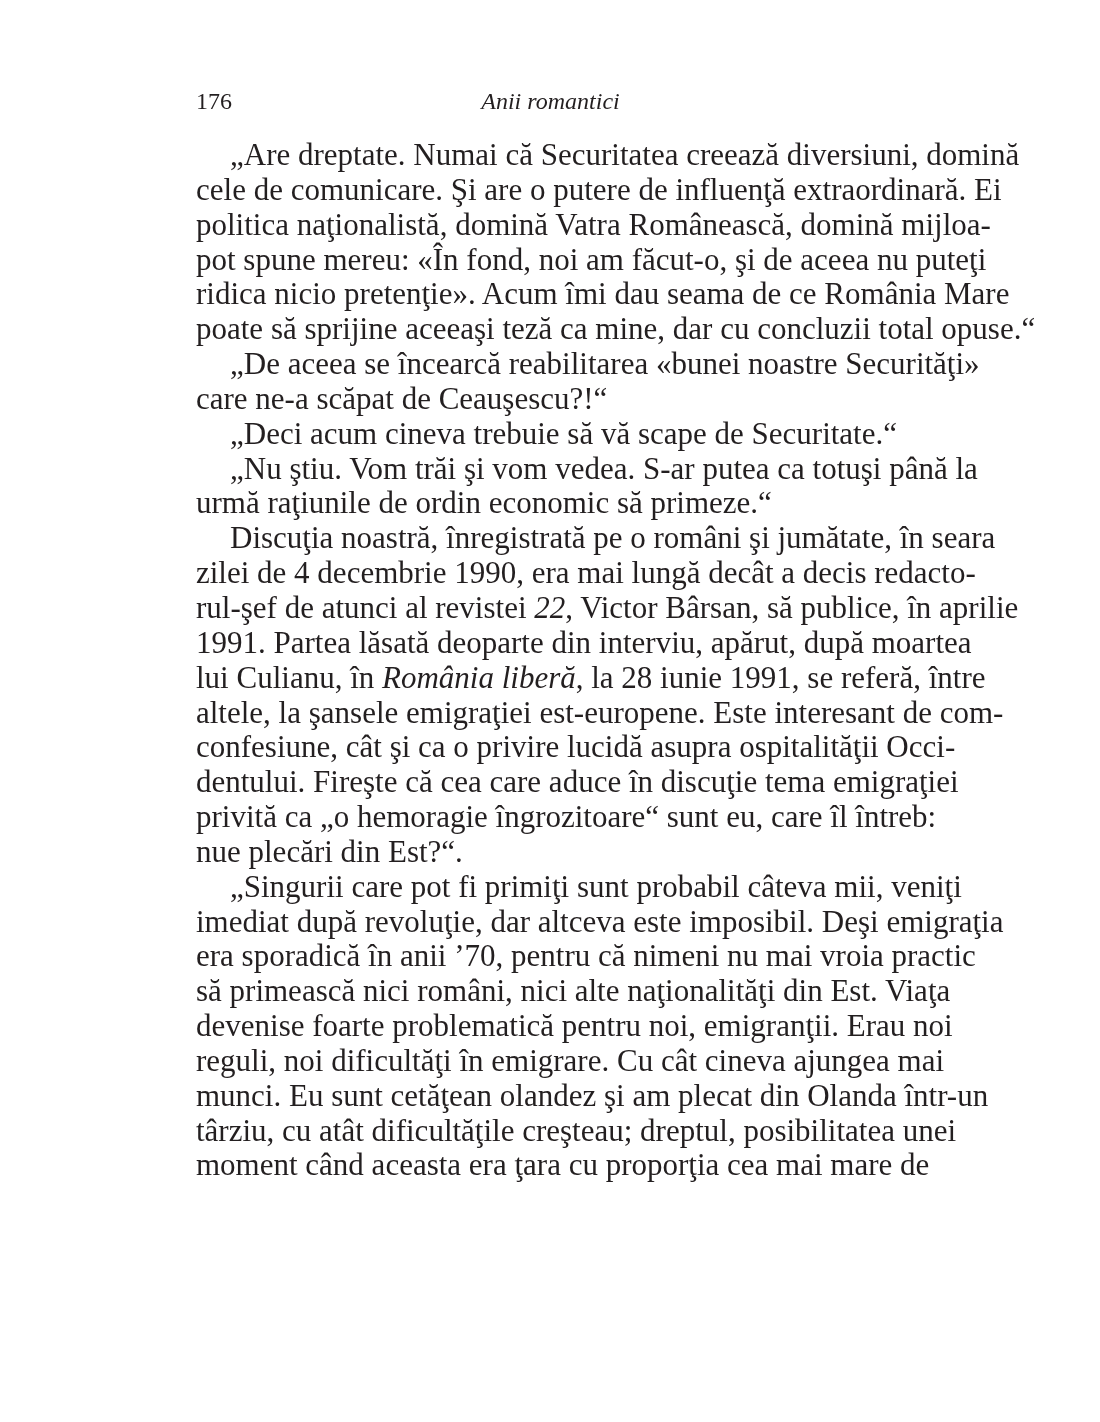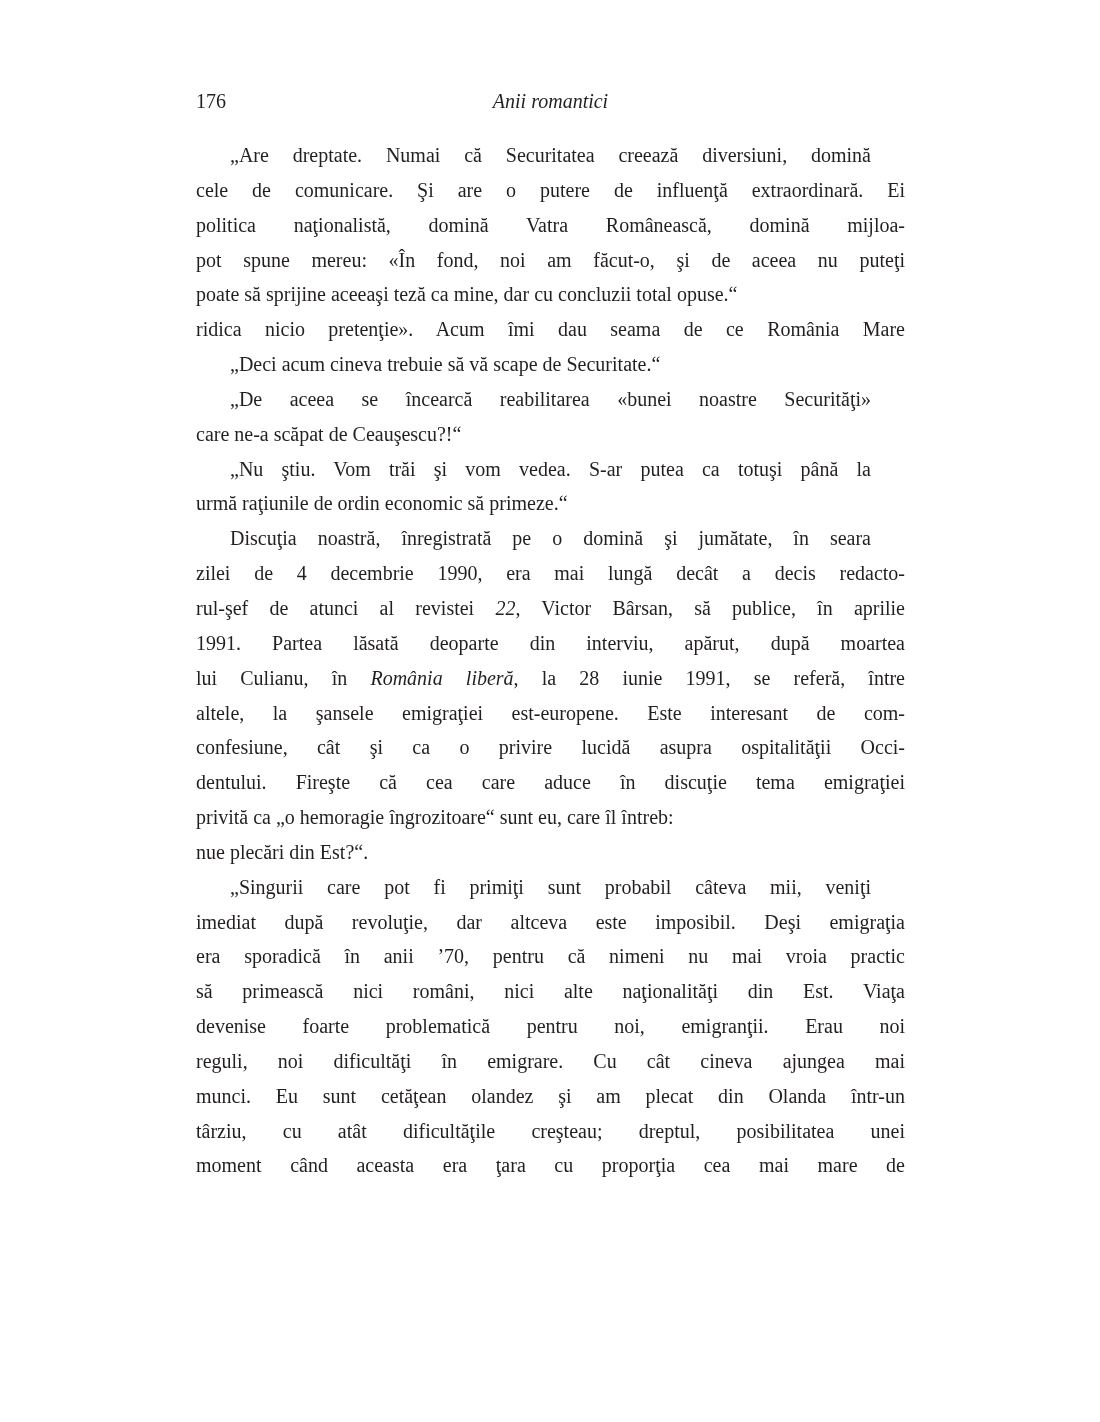--- a/index.html
+++ b/index.html
@@ -20,42 +20,42 @@
     left: 196px;
     top: 0;
     width: 709px;
   }
   .running-head {
     position: absolute;
     top: 86px;
     left: 0;
     width: 709px;
     height: 30px;
-    font-size: 20px;
+    font-size: 24px;
     line-height: 30px;
   }
   .page-number {
     position: absolute;
     left: 0;
     top: 0;
   }
   .running-title {
     position: absolute;
     left: 0;
     right: 0;
     top: 0;
     text-align: center;
     font-style: italic;
   }
   .body-text {
     position: absolute;
     top: 138px;
     left: 0;
     width: 709px;
-    font-size: 20px;
+    font-size: 31px;
     line-height: 34.85px;
     text-align: justify;
     hyphens: manual;
   }
   .line {
     display: block;
     text-align: justify;
     text-align-last: justify;
     white-space: nowrap;
     height: 34.85px;
@@ -89,36 +89,36 @@
     <span class="page-number">176</span>
     <span class="running-title">Anii romantici</span>
   </div>
 
   <div class="body-text" id="body-text">
       <div class="para-block">
         <span class="line first"><span class="fill">„Are dreptate. Numai că Securitatea creează diversiuni, domină</span></span>
         <span class="line"><span class="fill">cele de comunicare. Şi are o putere de influenţă extraordinară. Ei</span></span>
         <span class="line"><span class="fill">politica naţionalistă, domină Vatra Românească, domină mijloa-</span></span>
         <span class="line"><span class="fill">pot spune mereu: «În fond, noi am făcut-o, şi de aceea nu puteţi</span></span>
+        <span class="line"><span class="fill">ridica nicio pretenţie». Acum îmi dau seama de ce România Mare</span></span>
         <span class="line last"><span class="fill">poate să sprijine aceeaşi teză ca mine, dar cu concluzii total opuse.“</span></span>
-        <span class="line"><span class="fill">ridica nicio pretenţie». Acum îmi dau seama de ce România Mare</span></span>
-      </div>
-      <div class="para-block">
-        <span class="line first last"><span class="fill">„Deci acum cineva trebuie să vă scape de Securitate.“</span></span>
       </div>
       <div class="para-block">
         <span class="line first"><span class="fill">„De aceea se încearcă reabilitarea «bunei noastre Securităţi»</span></span>
         <span class="line last"><span class="fill">care ne-a scăpat de Ceauşescu?!“</span></span>
       </div>
       <div class="para-block">
+        <span class="line first last"><span class="fill">„Deci acum cineva trebuie să vă scape de Securitate.“</span></span>
+      </div>
+      <div class="para-block">
         <span class="line first"><span class="fill">„Nu ştiu. Vom trăi şi vom vedea. S-ar putea ca totuşi până la</span></span>
         <span class="line last"><span class="fill">urmă raţiunile de ordin economic să primeze.“</span></span>
       </div>
       <div class="para-block">
-        <span class="line first"><span class="fill">Discuţia noastră, înregistrată pe o domină şi jumătate, în seara</span></span>
+        <span class="line first"><span class="fill">Discuţia noastră, înregistrată pe o români şi jumătate, în seara</span></span>
         <span class="line"><span class="fill">zilei de 4 decembrie 1990, era mai lungă decât a decis redacto-</span></span>
         <span class="line"><span class="fill">rul-şef de atunci al revistei <em>22</em>, Victor Bârsan, să publice, în aprilie</span></span>
         <span class="line"><span class="fill">1991. Partea lăsată deoparte din interviu, apărut, după moartea</span></span>
         <span class="line"><span class="fill">lui Culianu, în <em>România liberă</em>, la 28 iunie 1991, se referă, între</span></span>
         <span class="line"><span class="fill">altele, la şansele emigraţiei est-europene. Este interesant de com-</span></span>
         <span class="line"><span class="fill">confesiune, cât şi ca o privire lucidă asupra ospitalităţii Occi-</span></span>
         <span class="line"><span class="fill">dentului. Fireşte că cea care aduce în discuţie tema emigraţiei</span></span>
         <span class="line last"><span class="fill">privită ca „o hemoragie îngrozitoare“ sunt eu, care îl întreb:</span></span>
       </div>
       <div class="para-block">

